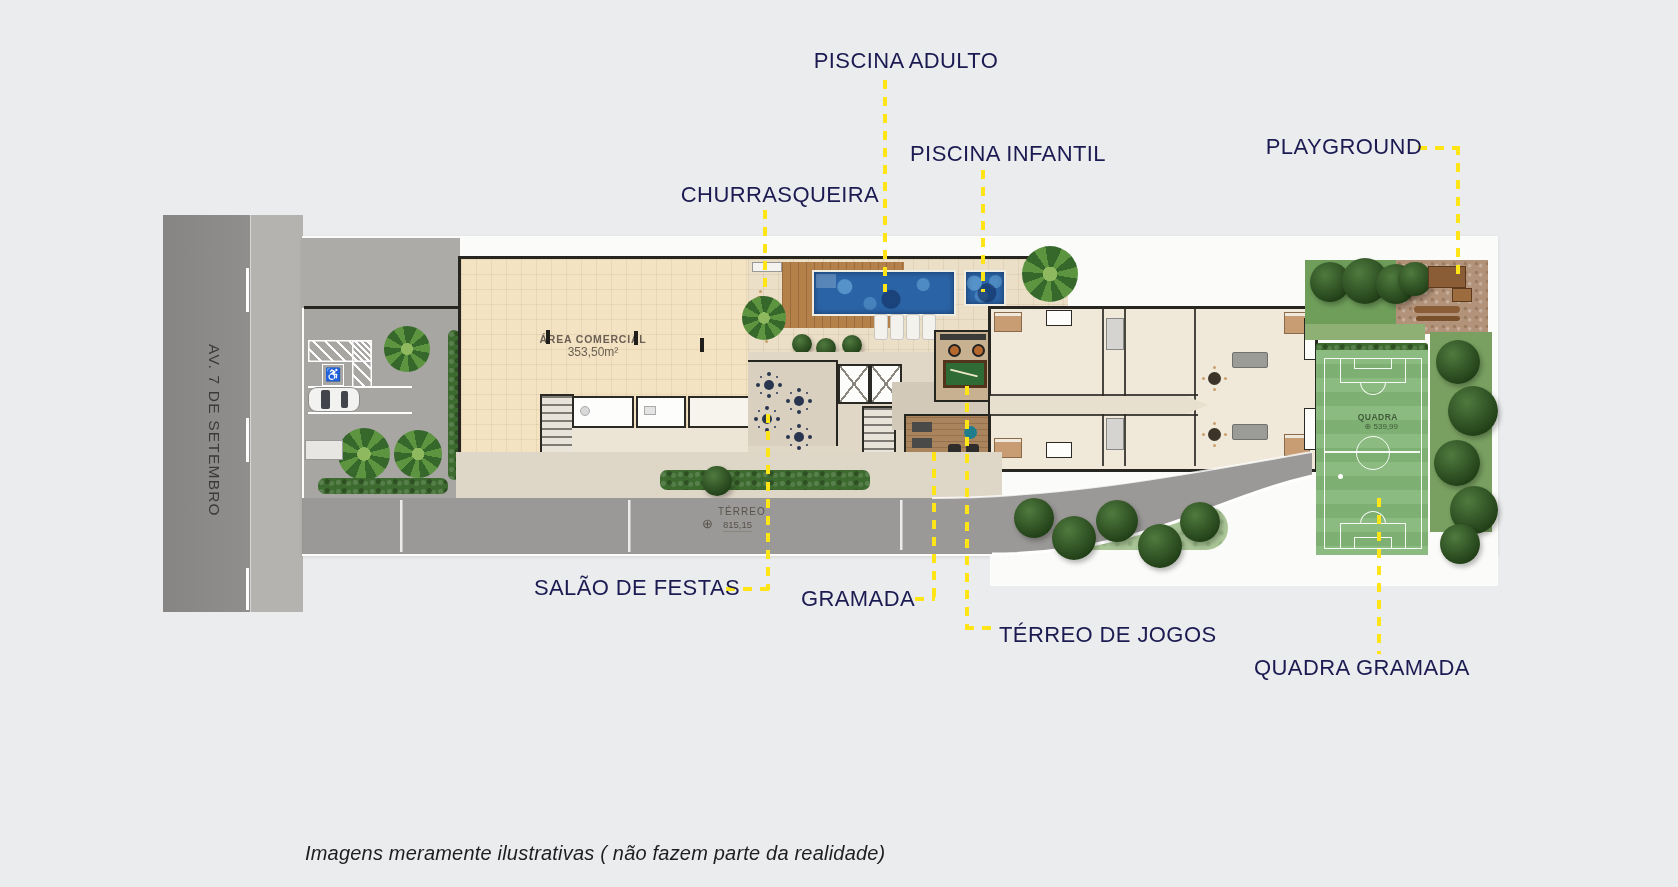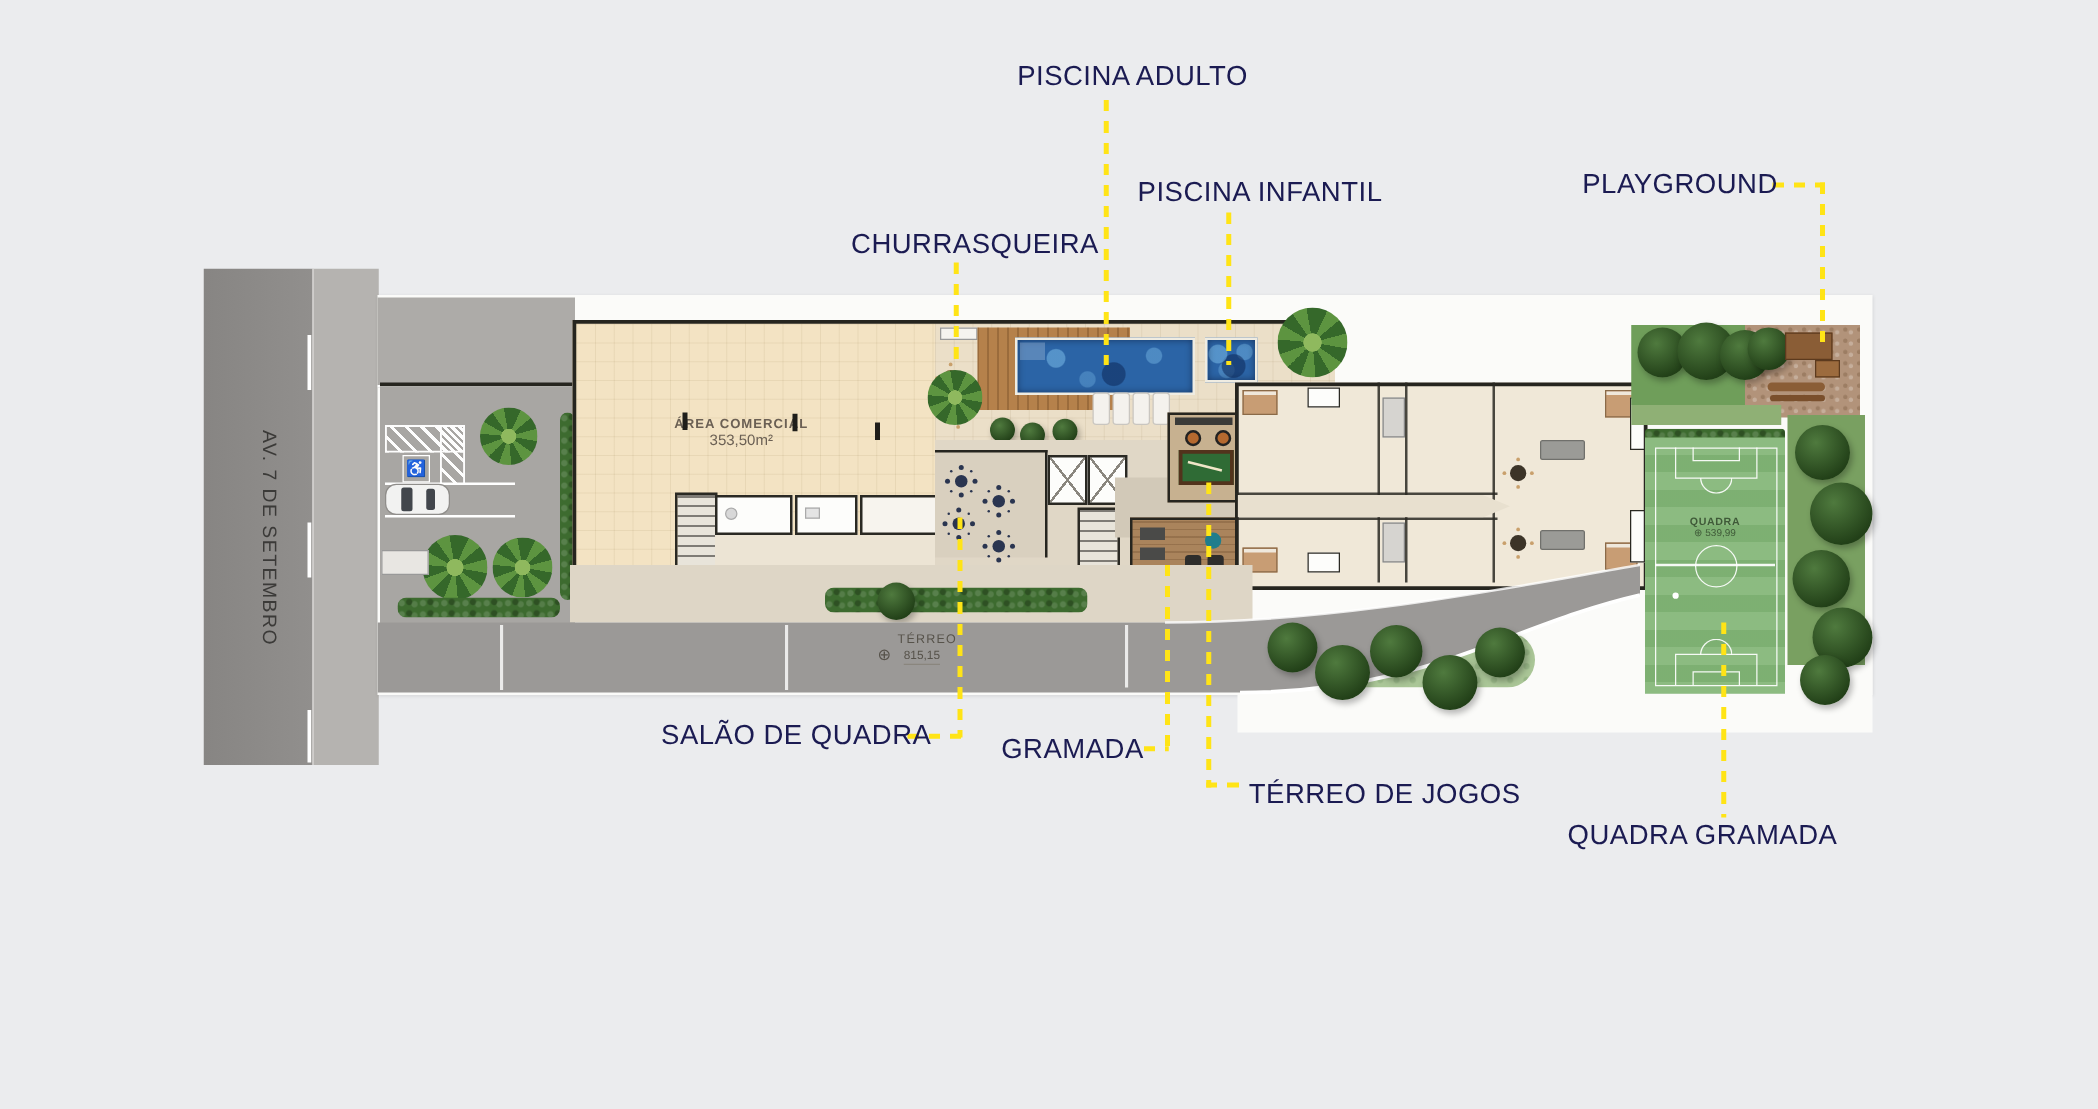--- a/index.html
+++ b/index.html
@@ -182,21 +182,21 @@
   <div class="fline" style="left:1324px;top:358px;width:96px;height:189px"></div>
   <div class="abs" style="left:1324px;top:451px;width:96px;height:1.6px;background:rgba(255,255,255,.92)"></div>
   <div class="fline" style="left:1356px;top:436px;width:32px;height:32px;border-radius:50%"></div>
   <div class="fline" style="left:1340px;top:358px;width:64px;height:24px;border-top:none"></div>
   <div class="fline" style="left:1340px;top:523px;width:64px;height:24px;border-bottom:none"></div>
   <div class="fline" style="left:1354px;top:358px;width:36px;height:10px;border-top:none"></div>
   <div class="fline" style="left:1354px;top:537px;width:36px;height:10px;border-bottom:none"></div>
   <div class="fline" style="left:1360px;top:382px;width:24px;height:12px;border-top:none;border-radius:0 0 24px 24px"></div>
   <div class="fline" style="left:1360px;top:511px;width:24px;height:12px;border-bottom:none;border-radius:24px 24px 0 0"></div>
   <div class="abs" style="left:1338px;top:474px;width:5px;height:5px;border-radius:50%;background:#fff"></div>
-  <div class="abs" style="left:1346px;top:412px;width:52px;text-align:center;color:#3f5a38">
+  <div class="abs" style="left:1346px;top:412px;width:52px;text-align:right;color:#3f5a38">
     <div style="font-size:8.5px;font-weight:bold;letter-spacing:.5px">QUADRA</div>
     <div style="font-size:8px">
       <span>⊕</span>
       <span>539,99</span>
     </div>
   </div>
 
   <div class="abs" style="left:1305px;top:260px;width:118px;height:64px;background:#6f9e5a"></div>
   <div class="abs sand" style="left:1396px;top:260px;width:92px;height:74px"></div>
   <div class="tree" style="left:1310px;top:262px;width:40px;height:40px"></div>
@@ -232,19 +232,20 @@
   <div class="vline" style="left:932px;top:452px;height:147px"></div>
   <div class="hline" style="left:915px;top:597px;width:20px"></div>
   <div class="vline" style="left:965px;top:386px;height:244px"></div>
   <div class="hline" style="left:965px;top:626px;width:30px"></div>
   <div class="vline" style="left:1377px;top:498px;height:156px"></div>
 
   <div class="callout" style="left:906px;top:48px">PISCINA ADULTO</div>
   <div class="callout" style="left:1008px;top:141px">PISCINA INFANTIL</div>
   <div class="callout" style="left:780px;top:182px">CHURRASQUEIRA</div>
   <div class="callout" style="left:1344px;top:134px">PLAYGROUND</div>
-  <div class="callout" style="left:637px;top:575px">SALÃO DE QUADRA</div>
+  <div class="callout" style="left:637px;top:575px">SALÃO DE FESTAS</div>
   <div class="callout" style="left:858px;top:586px">GRAMADA</div>
   <div class="callout left-anchor" style="left:999px;top:622px">TÉRREO DE JOGOS</div>
   <div class="callout" style="left:1362px;top:655px">QUADRA GRAMADA</div>
 
+  <div class="abs" style="left:305px;top:842px;font-size:20px;font-style:italic;color:#1e1e1e;letter-spacing:.2px">Imagens meramente ilustrativas ( não fazem parte da realidade)</div>
 
 </div>
 
 </body></html>

